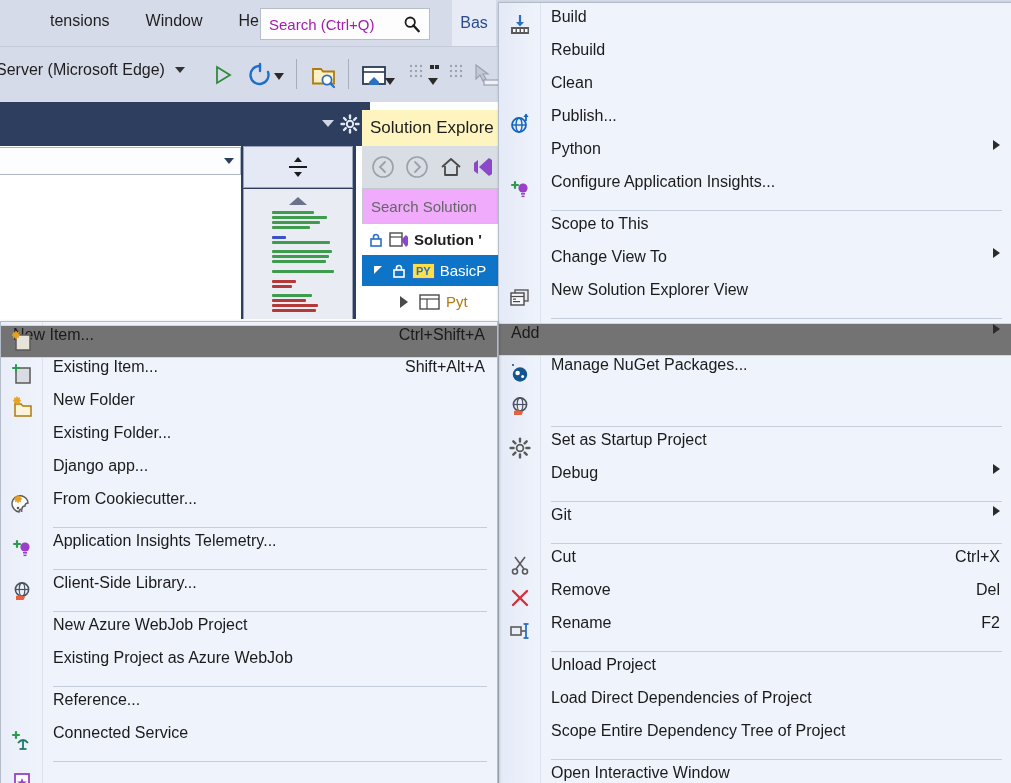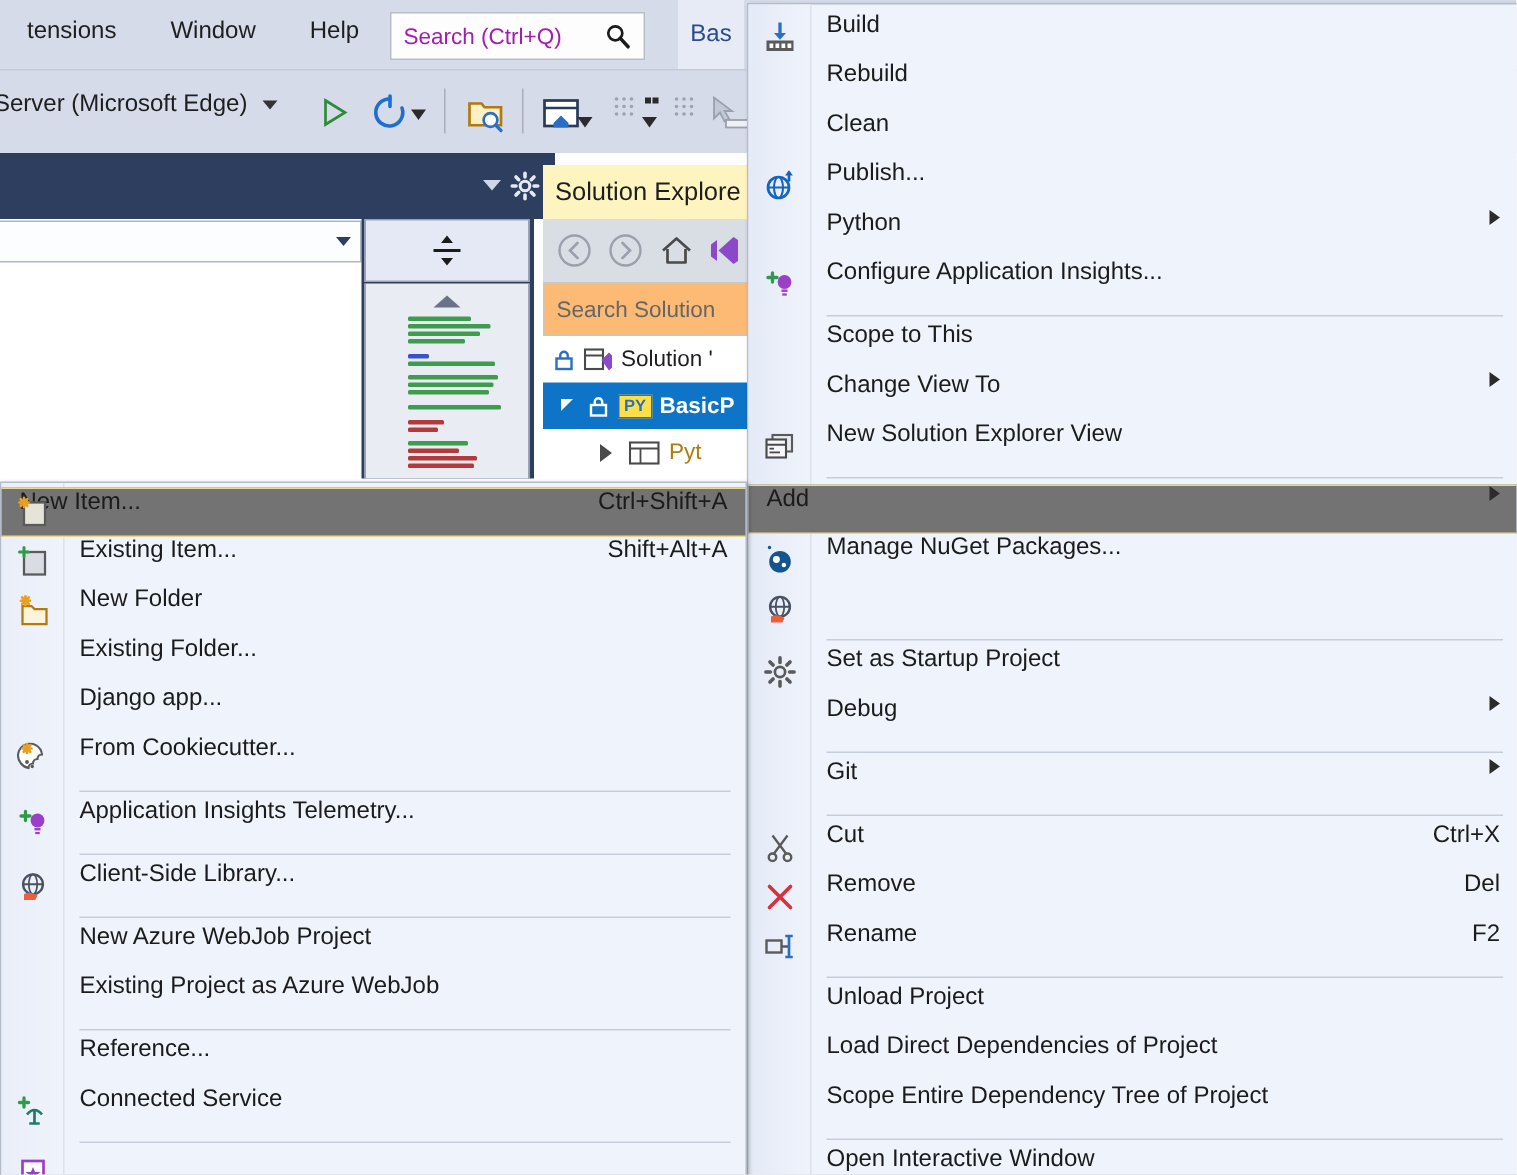--- a/index.html
+++ b/index.html
@@ -13,21 +13,21 @@
     -webkit-font-smoothing: antialiased;
   }
 
   
   #shell { position:absolute; inset:0; }
 
   .menubar {
     position:absolute; left:0; top:0; width:1011px; height:46px;
     background:#D6DBE9;
   }
-  .menubar-items { position:absolute; left:0; top:12px; display:flex; align-items:flex-start; }
+  .menubar-items { position:absolute; left:0; top:12px; display:flex; align-items:flex-start;padding-left:32px; }
   .menubar-item {
     font-size:16px; color:#1E1E1E; padding:0 18px; white-space:nowrap;
     font-family:"Liberation Sans", sans-serif;
   }
   .search-box {
     position:absolute; left:260px; top:8px; width:170px; height:32px;
     background:#FDFDFD; border:1px solid #B8BEC9;
     display:flex; align-items:center; padding:0 8px;
   }
   .search-box .ph { font-size:15px; color:#a21caf; flex:1; }
@@ -97,30 +97,30 @@
     position:absolute; left:0; top:0; width:138px; height:36px; background:#FDF4BF;
     display:flex; align-items:center; padding-left:8px;
   }
   .se-title span { font-size:17px; color:#1E1E1E; white-space:nowrap; }
   .se-tools {
     position:absolute; left:0; top:36px; width:138px; height:42px;
     background:#D9DDE4; display:flex; align-items:center; gap:8px; padding-left:8px;
   }
   .se-search {
     position:absolute; left:0; top:78px; width:138px; height:36px;
-    background:#fdba74; border:1px solid #C3C7CE;
+    background:#f0abfc; border:1px solid #C3C7CE;
     display:flex; align-items:center; padding-left:8px;
   }
   .se-search span { font-size:15px; color:#666; white-space:nowrap; }
   .se-tree { position:absolute; left:0; top:114px; width:138px; height:96px; background:#FFFFFF; }
   .se-row { height:31px; display:flex; align-items:center; gap:5px; padding-left:4px; white-space:nowrap; }
   .se-row.sel { background:#0D74C8; }
   .se-row .lbl { font-size:15px; color:#1E1E1E; }
-  .se-row.sel .lbl { color:#FFFFFF; font-weight:bold; }
-  .se-row .lbl.proj { color:#1E1E1E; }
+  .se-row.sel .lbl { color:#FFFFFF; font-weight:normal; }
+  .se-row .lbl.proj { color:#1E1E1E;font-weight:bold; }
   .se-row .lbl.orange { color:#B07A10; }
   .py-badge {
     border:1.5px solid #2A6FC4; color:#2A6FC4; font-size:11px; font-weight:bold;
     padding:0px 3px; background:#fde047; line-height:14px;
   }
   .tri-right { width:0;height:0;border-top:6px solid transparent;border-bottom:6px solid transparent;border-left:8px solid #4A4A4A; }
 
   
   .ctxmenu {
     position:absolute; background:#EFF3FB;

